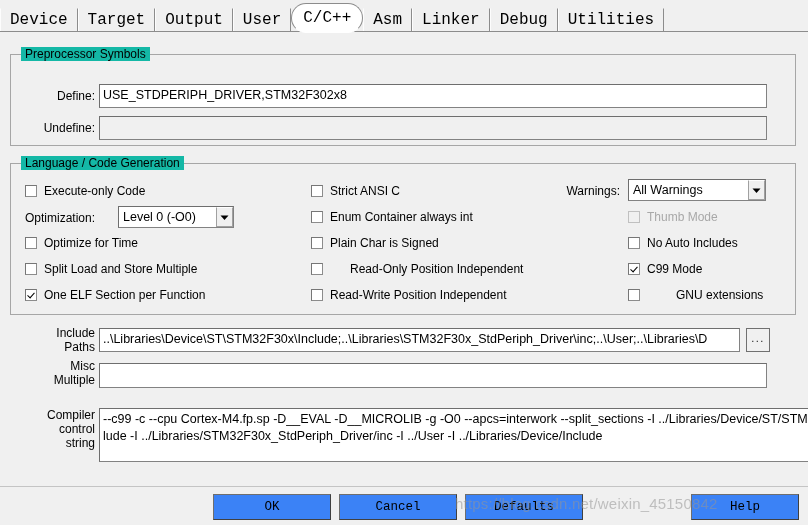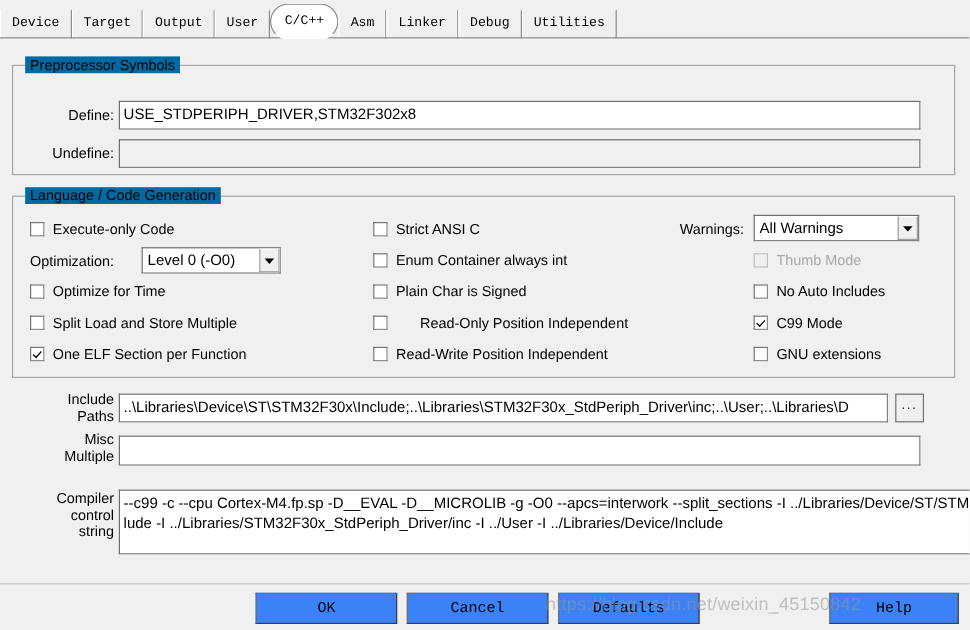--- a/index.html
+++ b/index.html
@@ -17,21 +17,21 @@
   #tabstrip {
     position:absolute; left:0; top:0; width:808px; height:32px;
     background:#f0f0f0;
   }
   #tabrow {
     position:absolute; left:0; bottom:0; height:26px;
     display:flex; align-items:flex-end;
   }
   .tab {
     font-family:"Liberation Mono", monospace;
-    font-size:11px;
+    font-size:16px;
     height:24px;
     line-height:23px;
     padding:0 9px;
     background:#f0f0f0;
     border-left:1px solid #fdfdfd;
     border-right:1px solid #8c8c8c;
     border-top:1px solid #f0f0f0;
     color:#000;
     white-space:nowrap;
     position:relative;
@@ -56,21 +56,21 @@
 
   
   .group {
     position:absolute;
     border:1px solid #a6a6a6;
     border-top:1px solid #a6a6a6;
   }
   .group-label {
     position:absolute;
     top:-8px; left:10px;
-    background:#0369a1;
+    background:#14b8a6;
     padding:0 4px;
     font-size:12px;
     color:#000;
     white-space:nowrap;
   }
 
   
   .lbl {
     position:absolute;
     font-size:12px;
@@ -315,21 +315,21 @@
   <span>Thumb Mode</span>
 </div>
 <div class="cbrow" style="left:628px; top:236px;">
   <span class="cbox"></span>
   <span>No Auto Includes</span>
 </div>
 <div class="cbrow" style="left:628px; top:262px;">
   <span class="cbox checked"></span>
   <span>C99 Mode</span>
 </div>
-<div class="cbrow" style="left:628px; top:288px;">
+<div class="cbrow" style="left:628px; top:288px;gap:29px;">
   <span class="cbox"></span>
   <span>GNU extensions</span>
 </div>
 
 <div class="lbl multiline" style="left:10px; top:326px; width:85px;">
   <div>Include</div>
   <div>Paths</div>
 </div>
 <div class="tinput" style="left:99px; top:328px; width:641px; height:24px;">..\Libraries\Device\ST\STM32F30x\Include;..\Libraries\STM32F30x_StdPeriph_Driver\inc;..\User;..\Libraries\D</div>
 <div class="browse" style="left:746px; top:328px; width:24px; height:24px;">...</div>

